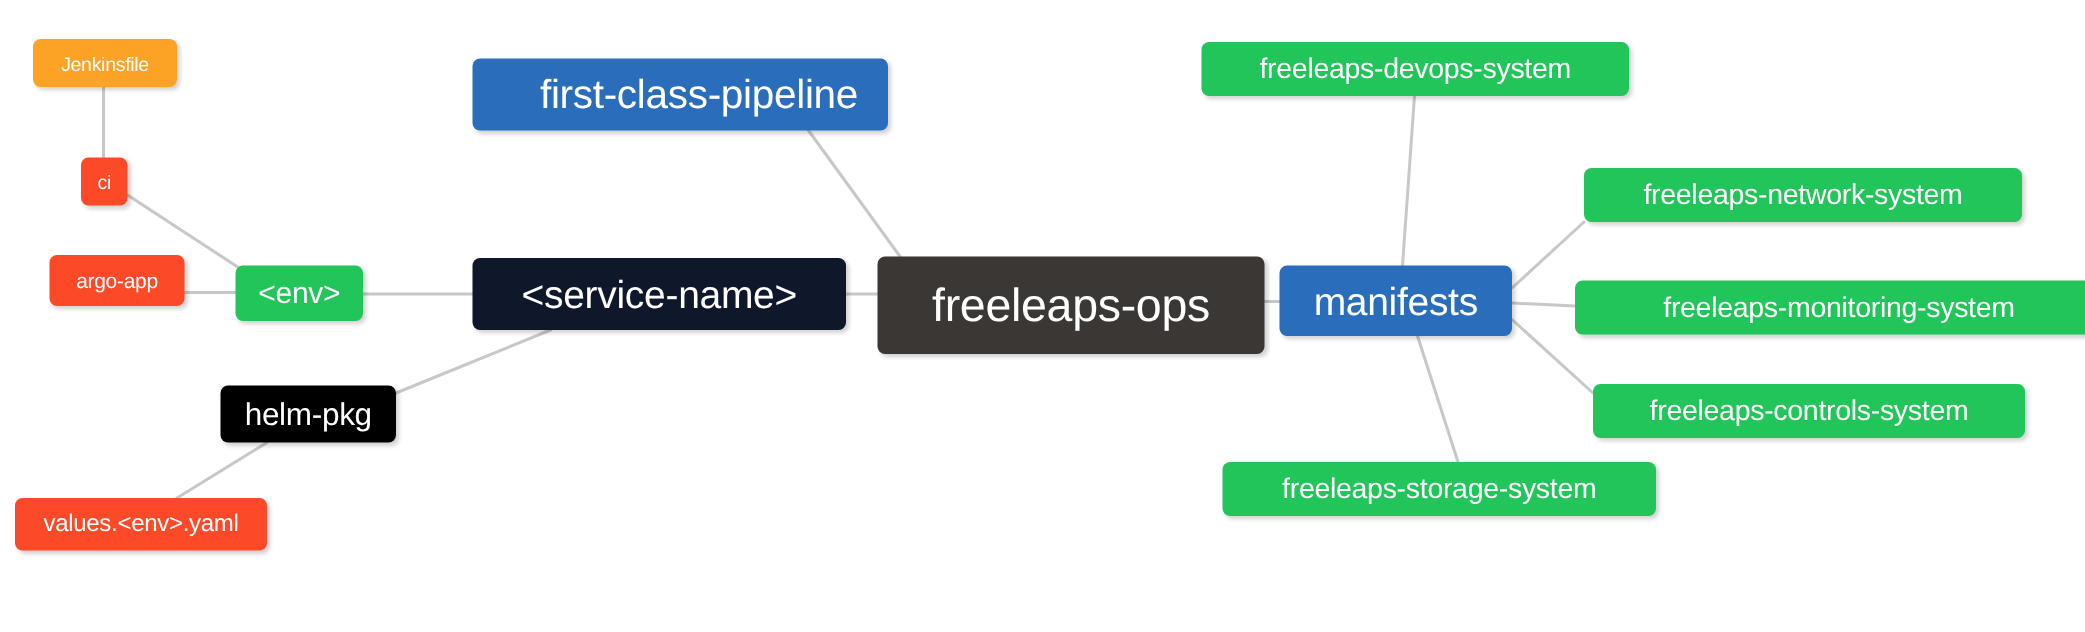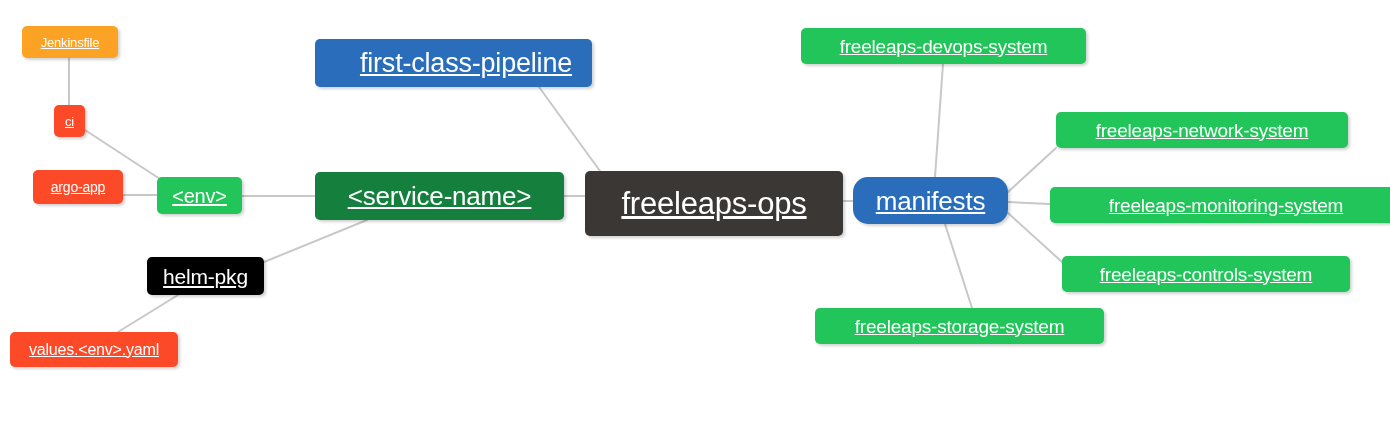--- a/index.html
+++ b/index.html
@@ -30,21 +30,20 @@
     box-sizing: border-box;
     display: flex;
     align-items: center;
     justify-content: center;
     border-radius: 5px;
     color: #ffffff;
     white-space: nowrap;
     line-height: 1;
     box-shadow: 2px 2px 3px rgba(0,0,0,0.18);
     letter-spacing: -0.2px;
-    text-decoration: underline;
   }
   .node-label {
     display: block;
   }
 </style>
 </head>
 <body>
 
 <div id="canvas">
   <svg id="edges" viewBox="0 0 1390 421" preserveAspectRatio="none">
@@ -78,27 +77,27 @@
       </div>
       <div class="node" style="left: 147px; top: 257px; width: 117px; height: 38px; background: #000000; font-size: 21px;">
         <span class="node-label">helm-pkg</span>
       </div>
       <div class="node" style="left: 10px; top: 332px; width: 168px; height: 35px; background: rgb(252, 74, 40); font-size: 16px;">
         <span class="node-label">values.&lt;env&gt;.yaml</span>
       </div>
       <div class="node" style="left: 315px; top: 39px; width: 277px; height: 48px; background: rgb(42, 110, 187); font-size: 27px; padding-left: 25px;">
         <span class="node-label">first-class-pipeline</span>
       </div>
-      <div class="node" style="left: 315px; top: 172px; width: 249px; height: 48px; background: #15803d; font-size: 26px;">
+      <div class="node" style="left: 315px; top: 172px; width: 249px; height: 48px; background: #0f172a; font-size: 26px;">
         <span class="node-label">&lt;service-name&gt;</span>
       </div>
       <div class="node" style="left: 585px; top: 171px; width: 258px; height: 65px; background: rgb(59, 55, 52); font-size: 31px;">
         <span class="node-label">freeleaps-ops</span>
       </div>
-      <div class="node" style="left: 853px; top: 177px; width: 155px; height: 47px; background: rgb(42, 110, 187); font-size: 26px; border-radius: 15px;">
+      <div class="node" style="left: 853px; top: 177px; width: 155px; height: 47px; background: rgb(42, 110, 187); font-size: 26px;">
         <span class="node-label">manifests</span>
       </div>
       <div class="node" style="left: 801px; top: 28px; width: 285px; height: 36px; background: rgb(34, 197, 90); font-size: 19px;">
         <span class="node-label">freeleaps-devops-system</span>
       </div>
       <div class="node" style="left: 1056px; top: 112px; width: 292px; height: 36px; background: rgb(34, 197, 90); font-size: 19px;">
         <span class="node-label">freeleaps-network-system</span>
       </div>
       <div class="node" style="left: 1050px; top: 187px; width: 352px; height: 36px; background: rgb(34, 197, 90); font-size: 19px;">
         <span class="node-label">freeleaps-monitoring-system</span>

